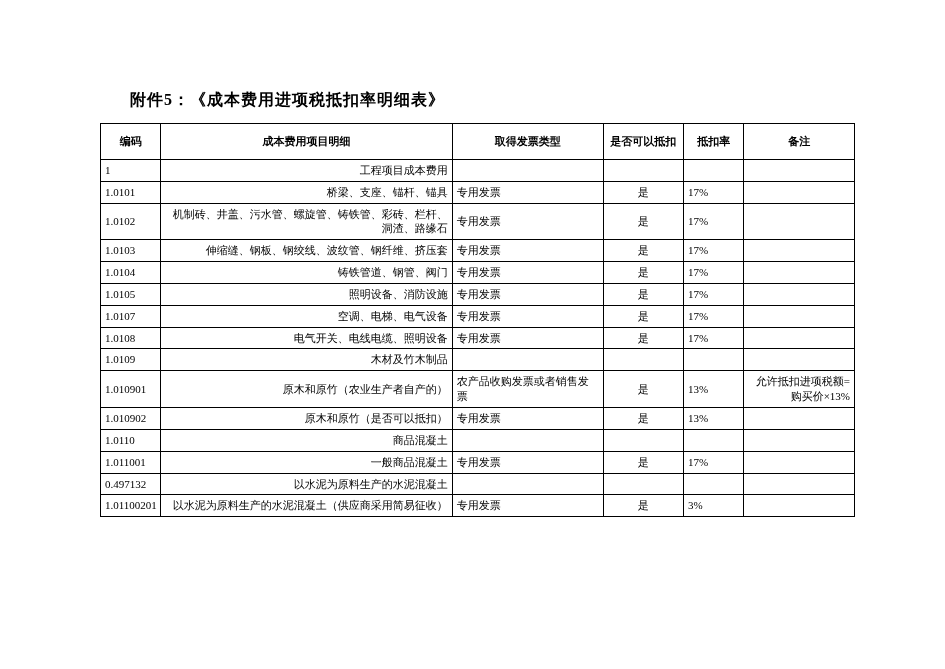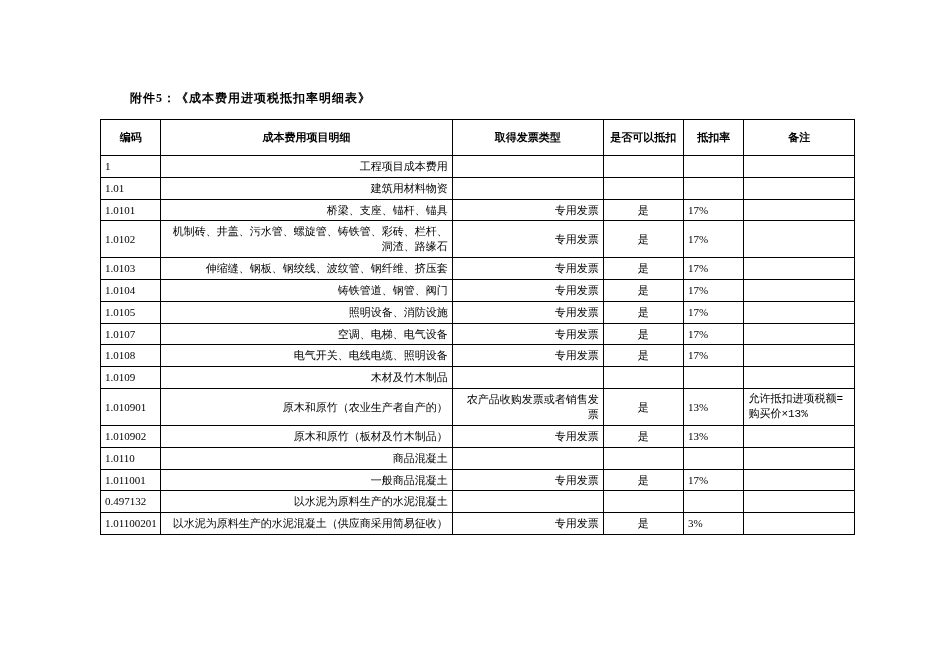--- a/index.html
+++ b/index.html
@@ -8,21 +8,21 @@
       background: #fff;
       font-family: "SimSun", "宋体", serif;
       width: 945px;
       height: 669px;
       overflow: hidden;
     }
     .page {
       padding: 90px 90px 0 100px;
     }
     .title {
-      font-size: 12px;
+      font-size: 16px;
       font-weight: bold;
       margin: 0 0 12px 30px;
       letter-spacing: 1px;
     }
     table {
       border-collapse: collapse;
       width: 100%;
       table-layout: fixed;
     }
     th, td {
@@ -39,24 +39,24 @@
       padding: 10px 4px;
     }
     .col-code   { width: 60px; }
     .col-item   { width: 290px; }
     .col-invoice{ width: 150px; }
     .col-deduct { width: 80px;  }
     .col-rate   { width: 60px;  }
     .col-remark { width: 110px; }
     td.code   { text-align: left; padding-left: 4px;}
     td.item   { text-align: right; padding-left: 6px;}
-    td.invoice{ text-align: right; margin-left: 24px; }
+    td.invoice{ text-align: left; margin-left: 24px; }
     td.deduct { text-align: center; }
     td.rate   { text-align: left; }
-    td.remark { text-align: left; font-family: Liberation Mono, monospace; }
+    td.remark { text-align: right; }
   </style>
 </head>
 <body>
 
 <div class="page">
   <div class="title">附件5：《成本费用进项税抵扣率明细表》</div>
   <table>
     <colgroup>
       <col class="col-code">
       <col class="col-item">
@@ -78,28 +78,20 @@
     <tbody id="tbody">
         <tr>
           <td class="code">1</td>
           <td class="item">工程项目成本费用</td>
           <td class="invoice"></td>
           <td class="deduct"></td>
           <td class="rate"></td>
           <td class="remark"></td>
         </tr>
         <tr>
-          <td class="code">1.01</td>
-          <td class="item">建筑用材料物资</td>
-          <td class="invoice"></td>
-          <td class="deduct"></td>
-          <td class="rate"></td>
-          <td class="remark"></td>
-        </tr>
-        <tr>
           <td class="code">1.0101</td>
           <td class="item">桥梁、支座、锚杆、锚具</td>
           <td class="invoice">专用发票</td>
           <td class="deduct">是</td>
           <td class="rate">17%</td>
           <td class="remark"></td>
         </tr>
         <tr>
           <td class="code">1.0102</td>
           <td class="item">机制砖、井盖、污水管、螺旋管、铸铁管、彩砖、栏杆、洞渣、路缘石</td>
@@ -159,21 +151,21 @@
         <tr>
           <td class="code">1.010901</td>
           <td class="item">原木和原竹（农业生产者自产的）</td>
           <td class="invoice">农产品收购发票或者销售发票</td>
           <td class="deduct">是</td>
           <td class="rate">13%</td>
           <td class="remark">允许抵扣进项税额=购买价×13%</td>
         </tr>
         <tr>
           <td class="code">1.010902</td>
-          <td class="item">原木和原竹（板材及竹木制品）</td>
+          <td class="item">原木和原竹（是否可以抵扣）</td>
           <td class="invoice">专用发票</td>
           <td class="deduct">是</td>
           <td class="rate">13%</td>
           <td class="remark"></td>
         </tr>
         <tr>
           <td class="code">1.0110</td>
           <td class="item">商品混凝土</td>
           <td class="invoice"></td>
           <td class="deduct"></td>

